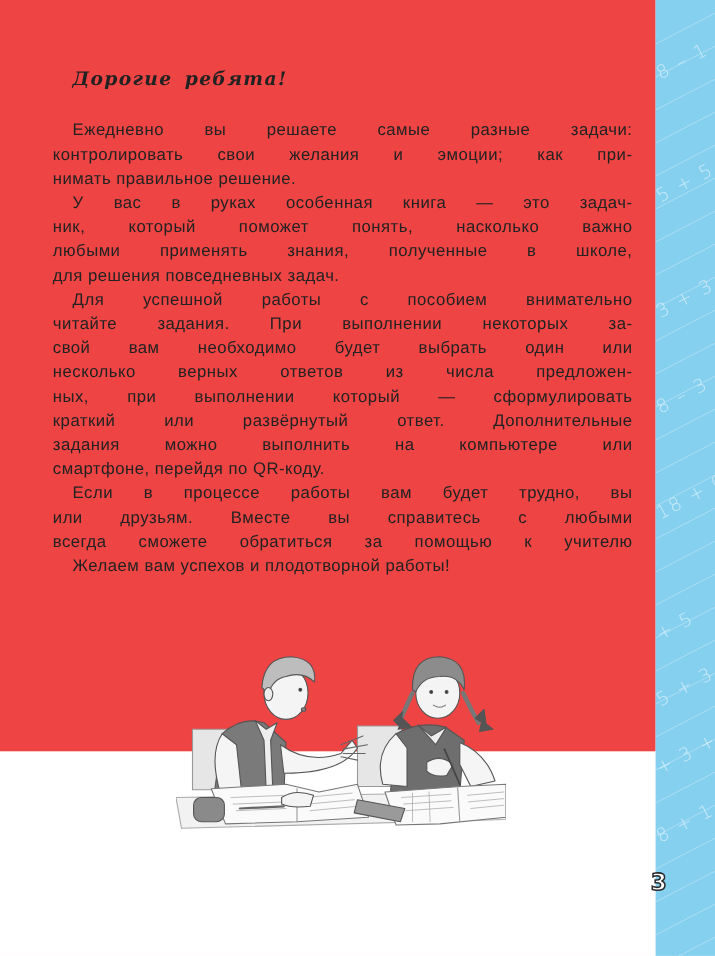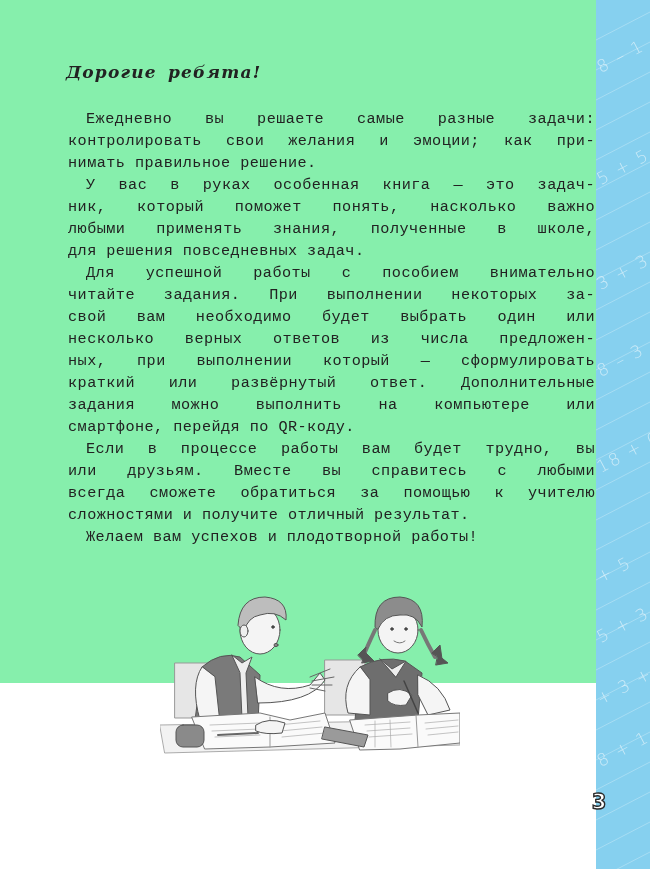--- a/index.html
+++ b/index.html
@@ -13,21 +13,21 @@
       position: relative;
       overflow: hidden;
       font-family: "DejaVu Serif", "Liberation Serif", serif;
       color: #222222;
     }
     .page {
       position: absolute;
       left: 0; top: 0;
       width: 596px;
       height: 683px;
-      background: #86efac;
+      background: #ef4444;
     }
     .side-strip {
       position: absolute;
       left: 596px;
       top: 0;
       width: 54px;
       height: 869px;
       background: #86d0ef;
       overflow: hidden;
     }
@@ -58,25 +58,24 @@
       letter-spacing: 1.2px;
       word-spacing: 4px;
       color: #222222;
       margin: 0;
     }
     .body-text {
       position: absolute;
       left: 48px;
       top: 108px;
       width: 527px;
-      font-family: Liberation Mono, monospace;
+      font-family: Liberation Sans, sans-serif;
       font-size: 15.2px;
       line-height: 22px;
       color: #222222;
-      margin-left: 20px;
     }
     .line {
       display: block;
       height: 22px;
       white-space: nowrap;
       text-align: justify;
       text-align-last: justify;
       letter-spacing: 0.45px;
     }
     .line.last {
@@ -130,21 +129,20 @@
     <span class="line">свой вам необходимо будет выбрать один или</span>
     <span class="line">несколько верных ответов из числа предложен-</span>
     <span class="line">ных, при выполнении который — сформулировать</span>
     <span class="line">краткий или развёрнутый ответ. Дополнительные</span>
     <span class="line">задания можно выполнить на компьютере или</span>
     <span class="line last">смартфоне, перейдя по QR-коду.</span>
 
     <span class="line indent">Если в процессе работы вам будет трудно, вы</span>
     <span class="line">или друзьям. Вместе вы справитесь с любыми</span>
     <span class="line">всегда сможете обратиться за помощью к учителю</span>
-    <span class="line last">сложностями и получите отличный результат.</span>
 
     <span class="line indent last">Желаем вам успехов и плодотворной работы!</span>
   </div>
 
   <svg class="illustration" viewBox="0 0 300 185" xmlns="http://www.w3.org/2000/svg">
     <g stroke="#555" stroke-width="1" fill="none" stroke-linejoin="round" stroke-linecap="round">
 
       <path d="M0 140 L300 135 L300 160 L5 168 Z" fill="#f2f2f2" stroke="#aaa"></path>
 
       <rect x="15" y="78" width="40" height="55" fill="#e6e6e6" stroke="#999"></rect>

